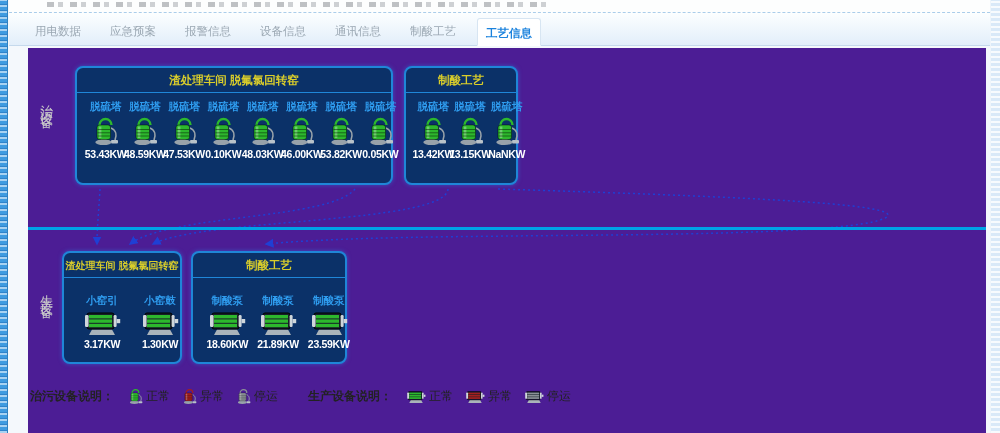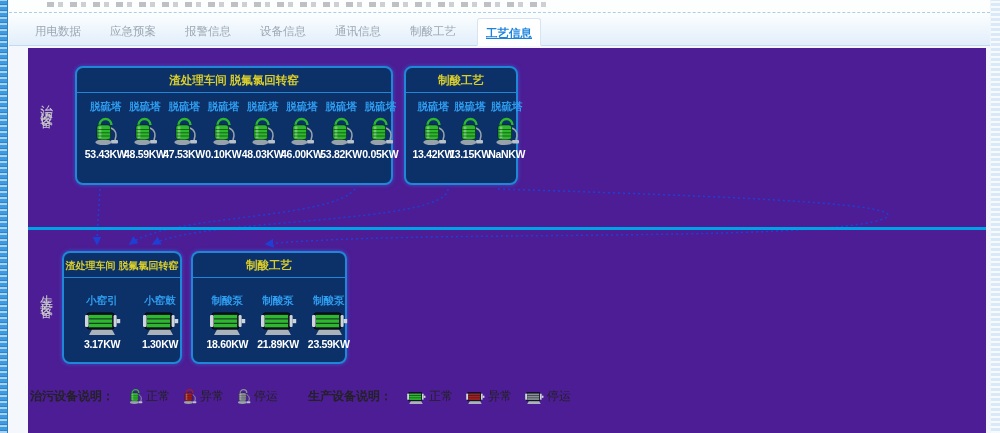--- a/index.html
+++ b/index.html
@@ -14,21 +14,21 @@
 
   
   .top-strip { position:absolute; left:9px; top:0; width:981px; height:13px; background:#fdfefe; border-bottom:1px dashed #aacdea; }
   .top-strip .remnant { position:absolute; left:38px; top:2px; width:500px; height:5px; opacity:.55;
     background:repeating-linear-gradient(90deg,#8b8f94 0 7px, transparent 7px 11px, #a7abb0 11px 16px, transparent 16px 23px); }
 
   
   .tabbar { position:absolute; left:9px; top:13px; width:981px; height:33px; display:flex; align-items:flex-end;
     padding-left:18px; background:linear-gradient(#fcfeff,#e2eefa); border-bottom:1px solid #c5d9ec; }
   .tab { height:28px; line-height:28px; padding:0 8px; margin-right:13px; font-size:11.5px; color:#9aa7b2; cursor:pointer; white-space:nowrap; }
-  .tab.active { background:#ffffff; color:#1b82dd; font-weight:bold; border:1px solid #d7e5f2; border-bottom:1px solid #ffffff; border-radius:3px 3px 0 0; margin-bottom:-1px;text-decoration:underline; }
+  .tab.active { background:#ffffff; color:#1b82dd; font-weight:bold; border:1px solid #d7e5f2; border-bottom:1px solid #ffffff; border-radius:3px 3px 0 0; margin-bottom:-1px; }
 
   
   .panel { position:absolute; left:28px; top:48px; width:958px; height:408px; background:#4c1d95; }
   .connectors { position:absolute; left:0; top:0; width:958px; height:336px; }
   .divider { position:absolute; left:0; top:179px; width:958px; height:3px; background:#00a2e6; }
   .vlabel { position:absolute; left:9px; writing-mode:vertical-rl; text-orientation:upright; color:#c9c9c9; font-size:13px; letter-spacing:4px; }
   .vlabel.vtop { top:46px; } .vlabel.vbottom { top:236px; }
 
   .box { position:absolute; background:#0b3168; border:2px solid #1f86d8; border-radius:8px; box-shadow:0 0 4px rgba(40,140,230,.5); }
   .box-title { height:25px; line-height:25px; text-align:center; color:#d9cd2b; font-weight:bold; font-size:11.5px; border-bottom:1px solid #1f86d8; white-space:nowrap; overflow:hidden; }
@@ -39,21 +39,21 @@
   .dev-label { color:#2f9df0; font-size:10.5px; font-weight:bold; white-space:nowrap; margin-bottom:2px; }
   .dev-icon { line-height:0; }
   .dev-value { color:#ffffff; font-size:10.5px; font-weight:bold; white-space:nowrap; letter-spacing:-.3px; margin-top:1px; }
 
   .b1 { left:47px;  top:18px;  width:318px; height:119px; }
   .b2 { left:376px; top:18px;  width:114px; height:119px; }
   .b3 { left:34px;  top:203px; width:120px; height:113px; }
   .b4 { left:163px; top:203px; width:156px; height:113px; }
 
   
-  .legend { position:absolute; left:30px; top:388px; display:flex; align-items:flex-end; font-size:12px; color:#222; }
+  .legend { position:absolute; left:30px; top:388px; display:flex; align-items:center; font-size:12px; color:#222; }
   .lg-title { font-weight:bold; margin-right:4px; }
   .lg-icon { line-height:0; margin:0 3px 0 10px; }
   .lg-label { margin-right:2px; }
   .lg-gap { width:28px; }
 </style>
 </head>
 <body>
 
 <div class="page">
 

